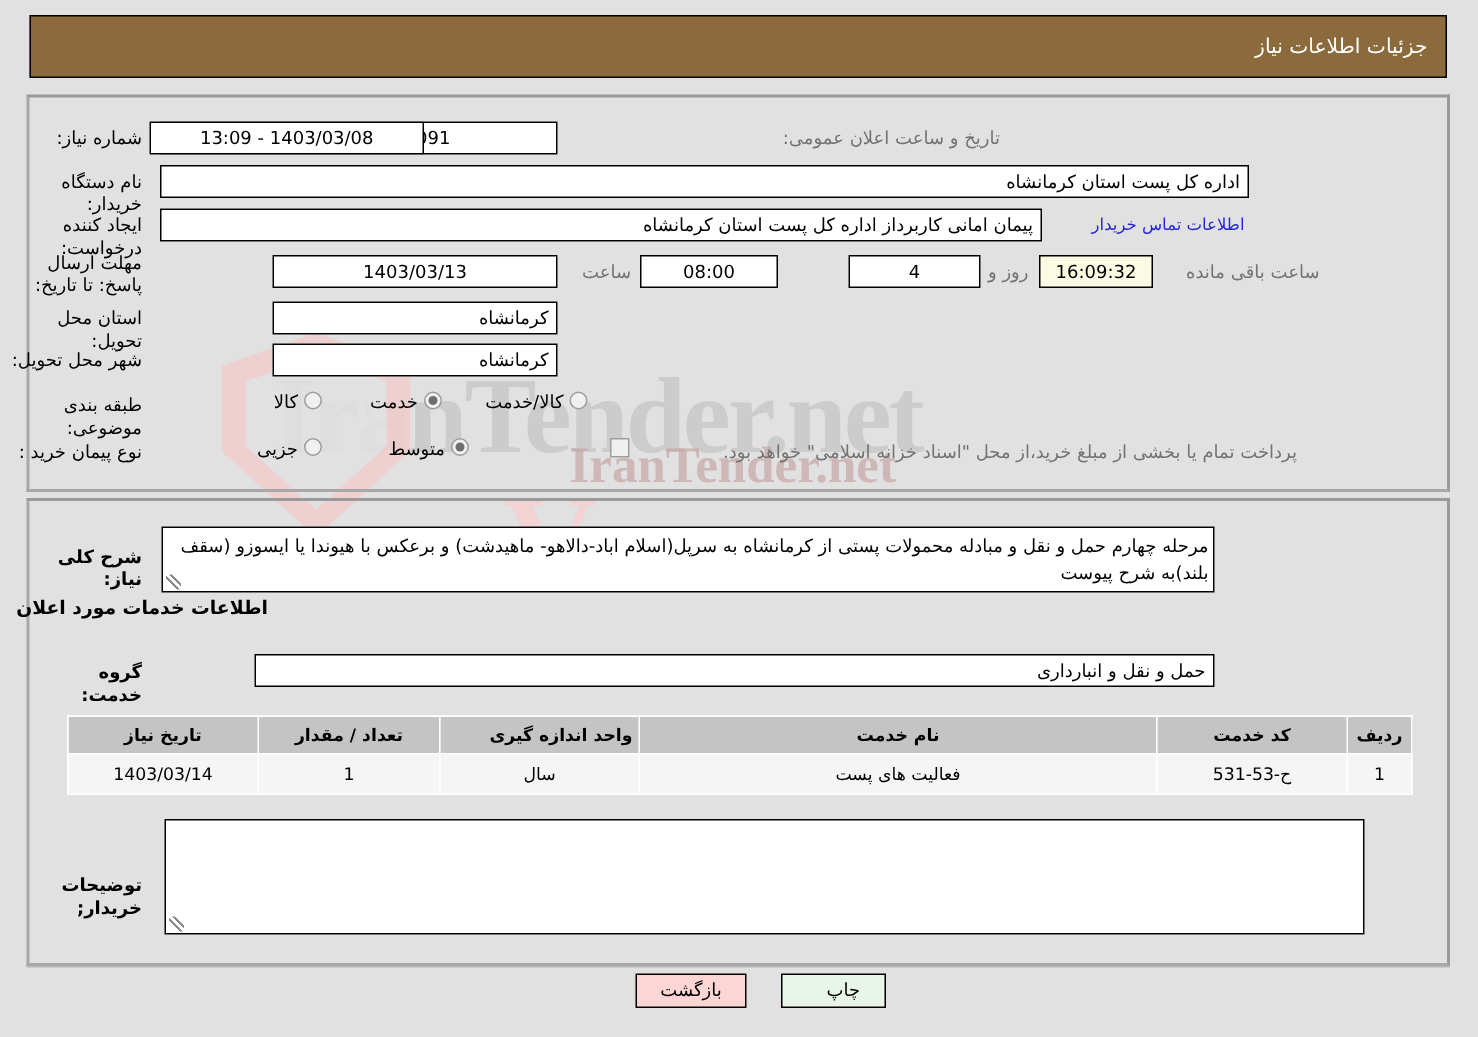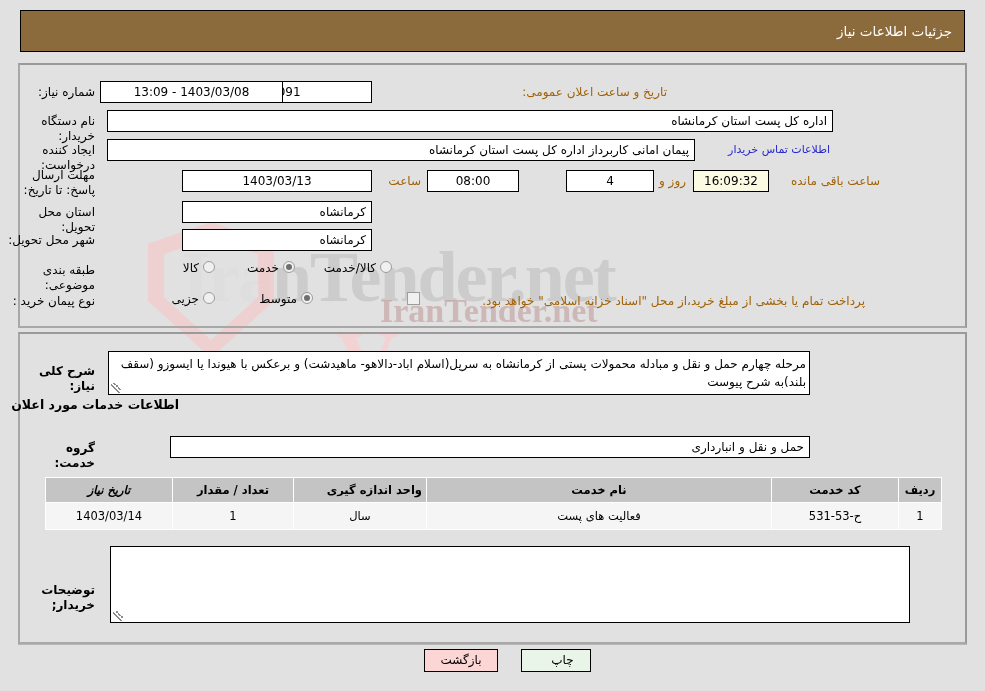--- a/index.html
+++ b/index.html
@@ -142,21 +142,21 @@
     color: #2727d0;
     font-size: 11px;
     text-decoration: none;
     cursor: pointer;
     z-index: 4;
   }
 
   .plain {
     position: absolute;
     font-size: 12px;
-    color: #a16207;
+    color: #737373;
     z-index: 3;
     white-space: nowrap;
   }
 
   
   .radio-wrap {
     position: absolute;
     z-index: 3;
     display: flex;
     flex-direction: row;
@@ -376,21 +376,21 @@
 <div class="fld right" style="right:175px; top:436px; width:640px;">حمل و نقل و انبارداری</div>
 
 <table class="tbl">
   <thead>
     <tr>
       <th style="width:34px;">ردیف</th>
       <th style="width:118px;">کد خدمت</th>
       <th>نام خدمت</th>
       <th style="width:124px;text-align:right;">واحد اندازه گیری</th>
       <th style="width:112px;">تعداد / مقدار</th>
-      <th style="width:118px;font-style:italic;">تاریخ نیاز</th>
+      <th style="width:118px;">تاریخ نیاز</th>
     </tr>
   </thead>
   <tbody>
     <tr>
       <td>1</td>
       <td>ح-53-531</td>
       <td>فعالیت های پست</td>
       <td>سال</td>
       <td>1</td>
       <td>1403/03/14</td>

